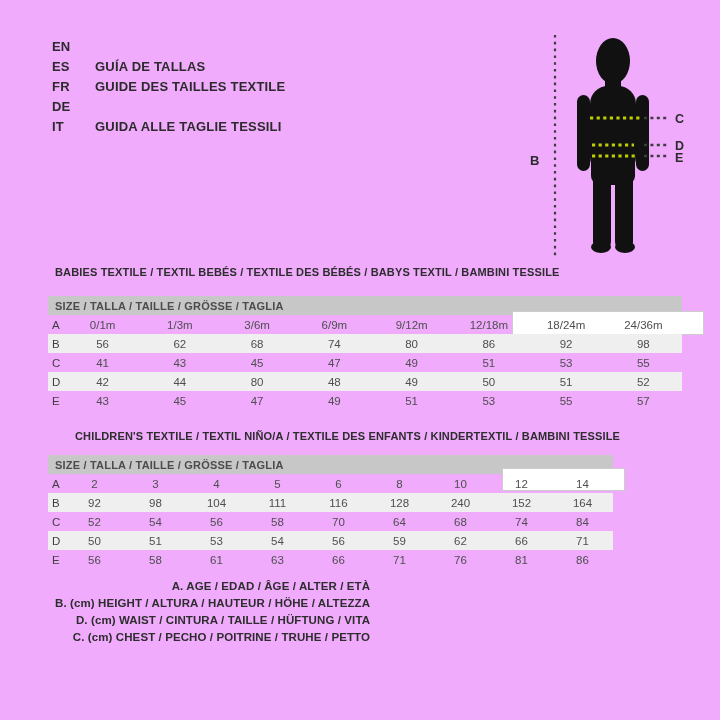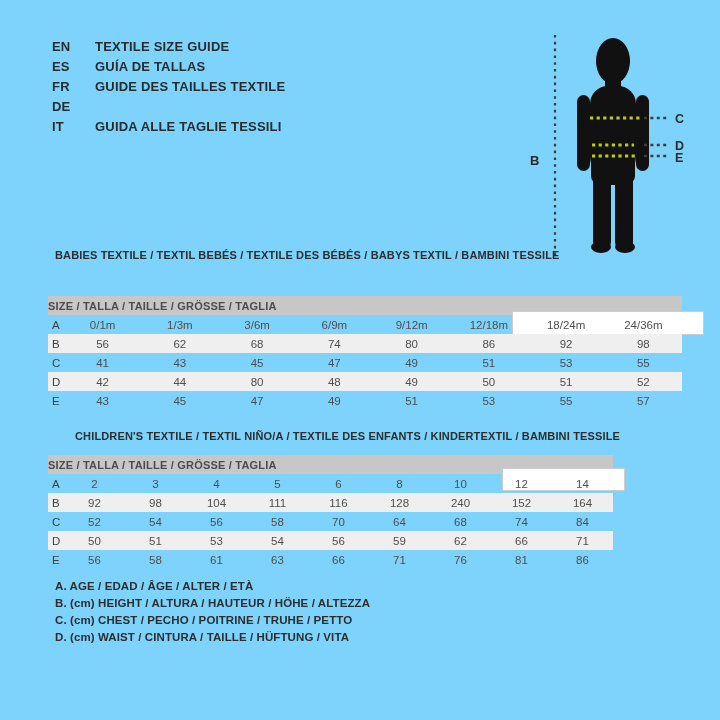--- a/index.html
+++ b/index.html
@@ -1,61 +1,60 @@
 <!DOCTYPE html>
 <html><head>
 <meta charset="utf-8">
 <style>
   html,body{margin:0;padding:0;background:#fff;}
-  .page{position:relative;width:720px;height:720px;background:#7dd3fc;overflow:hidden;
+  .page{position:relative;width:720px;height:720px;background:#f0abfc;overflow:hidden;
         font-family:"Liberation Sans",sans-serif;color:#2e2e2e;}
 
   
   .langs{position:absolute;left:52px;top:37px;}
   .lang-row{display:flex;font-weight:700;font-size:13px;line-height:20px;letter-spacing:.2px;color:#2b2b2b;}
   .lang-code{width:43px;flex:none;}
 
   
   .figure{position:absolute;left:520px;top:25px;width:185px;height:245px;}
 
   
   .section-title{position:absolute;left:55px;font-size:11px;font-weight:700;letter-spacing:.15px;color:#2d2d2d;white-space:nowrap;}
-  #babies-title{top:249px;}
+  #babies-title{top:266px;}
   #children-title{top:430px;margin-left:20px;}
 
   
   .sizetable{position:absolute;left:48px;}
   #babies-table{top:296px;width:634px;}
   #children-table{top:455px;width:565px;}
-  .thead{height:19px;background:#c7c7c7;display:flex;align-items:center;
+  .thead{height:19px;background:#c7c7c7;display:flex;align-items:center;padding-left:7px;
          font-size:11px;font-weight:700;color:#4c4c4c;letter-spacing:.2px;}
   .trow{height:19px;display:flex;align-items:center;font-size:11.5px;font-weight:400;
         color:#4e4e4e;position:relative;z-index:4;}
   .trow.stripe{background:#efefef;}
   .tlabel{flex:none;width:12px;padding-left:4px;color:#3f3f3f;}
   .tcell{flex:1;text-align:center;}
 
   
   .overlay-box{position:absolute;background:#ffffff;border:1px solid #cccccc;z-index:3;}
   #babies-box{left:512px;top:311px;width:190px;height:22px;}
   #children-box{left:502px;top:468px;width:121px;height:21px;}
 
   
   .legend{position:absolute;left:55px;top:578px;}
-  .legend-row{font-size:11.5px;font-weight:700;line-height:17px;letter-spacing:.1px;color:#2d2d2d;white-space:nowrap;}
+  .legend-row{font-size:11.5px;font-weight:700;line-height:17px;letter-spacing:.1px;color:#2d2d2d;white-space:nowrap;text-align:right;}
 </style>
 </head>
 <body>
 
 <div class="page">
 
   <div class="langs" id="langs">
       <div class="lang-row">
         <span class="lang-code">EN</span>
-        <span>TEXTILE SIZE GUIDE</span>
       </div>
       <div class="lang-row">
         <span class="lang-code">ES</span>
         <span>GUÍA DE TALLAS</span>
       </div>
       <div class="lang-row">
         <span class="lang-code">FR</span>
         <span>GUIDE DES TAILLES TEXTILE</span>
       </div>
       <div class="lang-row">
@@ -226,17 +225,17 @@
         <span class="tcell">76</span>
         <span class="tcell">81</span>
         <span class="tcell">86</span>
       </div>
     </div>
   <div class="overlay-box" id="children-box"></div>
 
   <div class="legend" id="legend">
       <div class="legend-row">A. AGE / EDAD / ÂGE / ALTER / ETÀ</div>
       <div class="legend-row">B. (cm) HEIGHT / ALTURA / HAUTEUR / HÖHE / ALTEZZA</div>
+      <div class="legend-row">D. (cm) WAIST / CINTURA / TAILLE / HÜFTUNG / VITA</div>
       <div class="legend-row">C. (cm) CHEST / PECHO / POITRINE / TRUHE / PETTO</div>
-      <div class="legend-row">D. (cm) WAIST / CINTURA / TAILLE / HÜFTUNG / VITA</div>
     </div>
 
 </div>
 
 </body></html>

